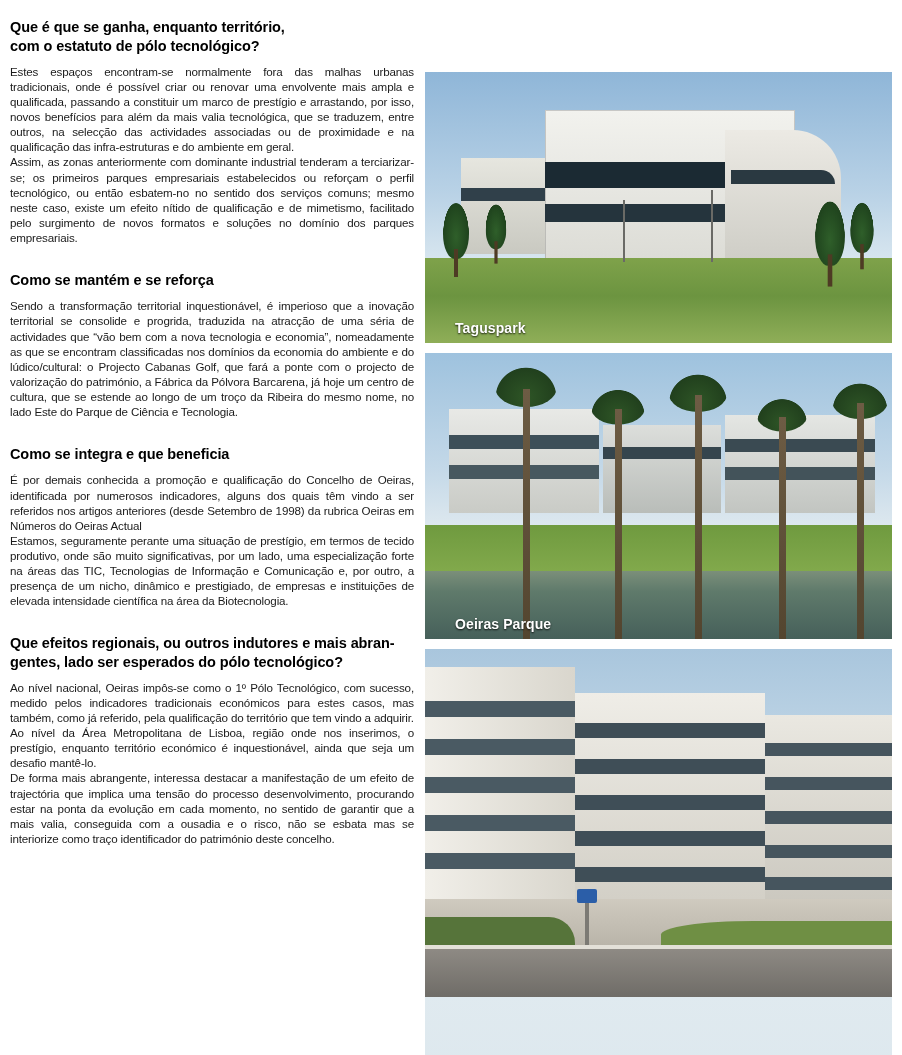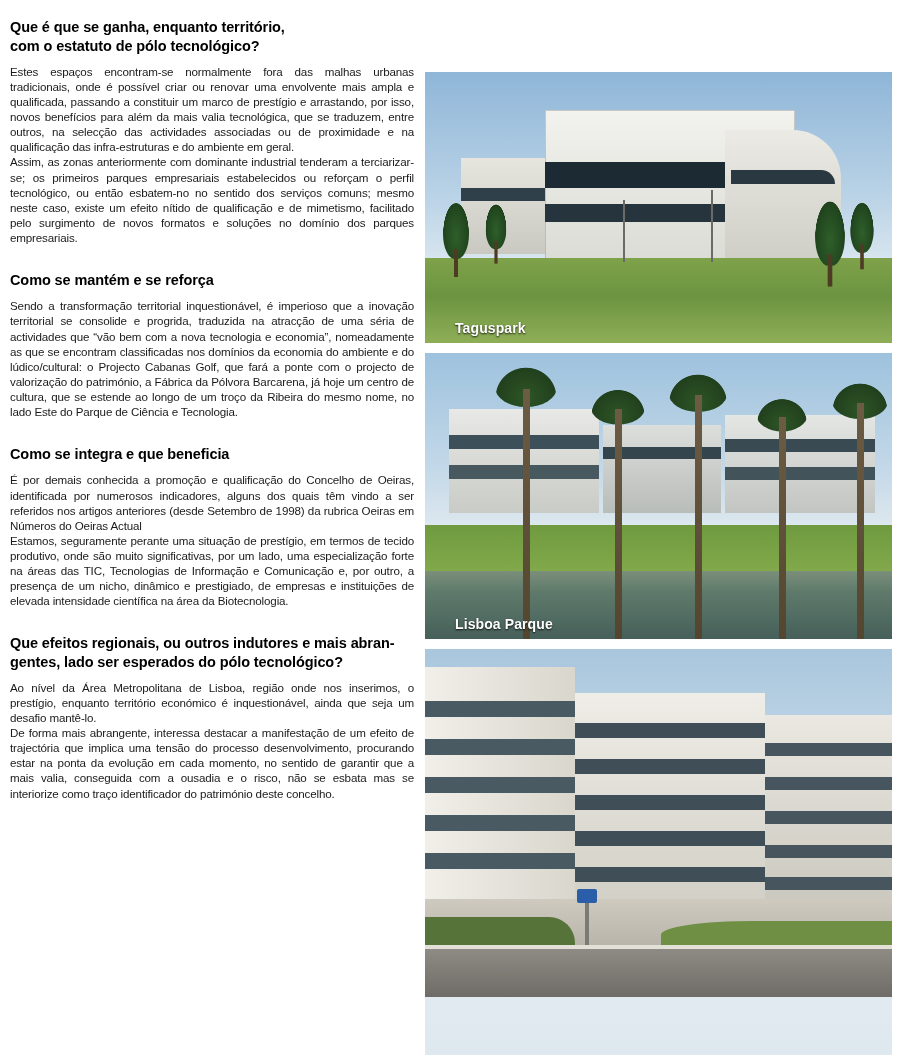--- a/index.html
+++ b/index.html
@@ -269,20 +269,21 @@
       </h2>
       <p class="body">É por demais conhecida a promoção e qualificação do Concelho de Oeiras, identificada por numerosos indicadores, alguns dos quais têm vindo a ser referidos nos artigos anteriores (desde Setembro de 1998) da rubrica Oeiras em Números do Oeiras Actual</p>
       <p class="body">Estamos, seguramente perante uma situação de prestígio, em termos de tecido produtivo, onde são muito significativas, por um lado, uma especialização forte na áreas das TIC, Tecnologias de Informação e Comunicação e, por outro, a presença de um nicho, dinâmico e prestigiado, de empresas e instituições de elevada intensidade científica na área da Biotecnologia.</p>
     </div>
 
     <div class="block">
       <h2 class="qhead">
         <span class="l1">Que efeitos regionais, ou outros indutores e mais abran-</span>
         <span class="l2">gentes, lado ser esperados do pólo tecnológico?</span>
       </h2>
+      <p class="body">Ao nível nacional, Oeiras impôs-se como o 1º Pólo Tecnológico, com sucesso, medido pelos indicadores tradicionais económicos para estes casos, mas também, como já referido, pela qualificação do território que tem vindo a adquirir.</p>
       <p class="body">Ao nível da Área Metropolitana de Lisboa, região onde nos inserimos, o prestígio, enquanto território económico é inquestionável, ainda que seja um desafio mantê-lo.</p>
       <p class="body">De forma mais abrangente, interessa destacar a manifestação de um efeito de trajectória que implica uma tensão do processo desenvolvimento, procurando estar na ponta da evolução em cada momento, no sentido de garantir que a mais valia, conseguida com a ousadia e o risco, não se esbata mas se interiorize como traço identificador do património deste concelho.</p>
     </div>
 
   </div>
 
   <div class="right-col">
 
     <div class="photo p1">
       <div class="sky"></div>
@@ -332,21 +333,21 @@
           <i></i>
         </div>
       <div class="palm pd">
           <b></b>
           <i></i>
         </div>
       <div class="palm pe">
           <b></b>
           <i></i>
         </div>
-      <div class="caption">Lisboa Parque</div>
+      <div class="caption">Oeiras Parque</div>
     </div>
 
     <div class="photo p3">
       <div class="sky"></div>
       <div class="blkL">
         <div class="band" style="top:34px"></div>
         <div class="band" style="top:72px"></div>
         <div class="band" style="top:110px"></div>
         <div class="band" style="top:148px"></div>
         <div class="band" style="top:186px"></div>

